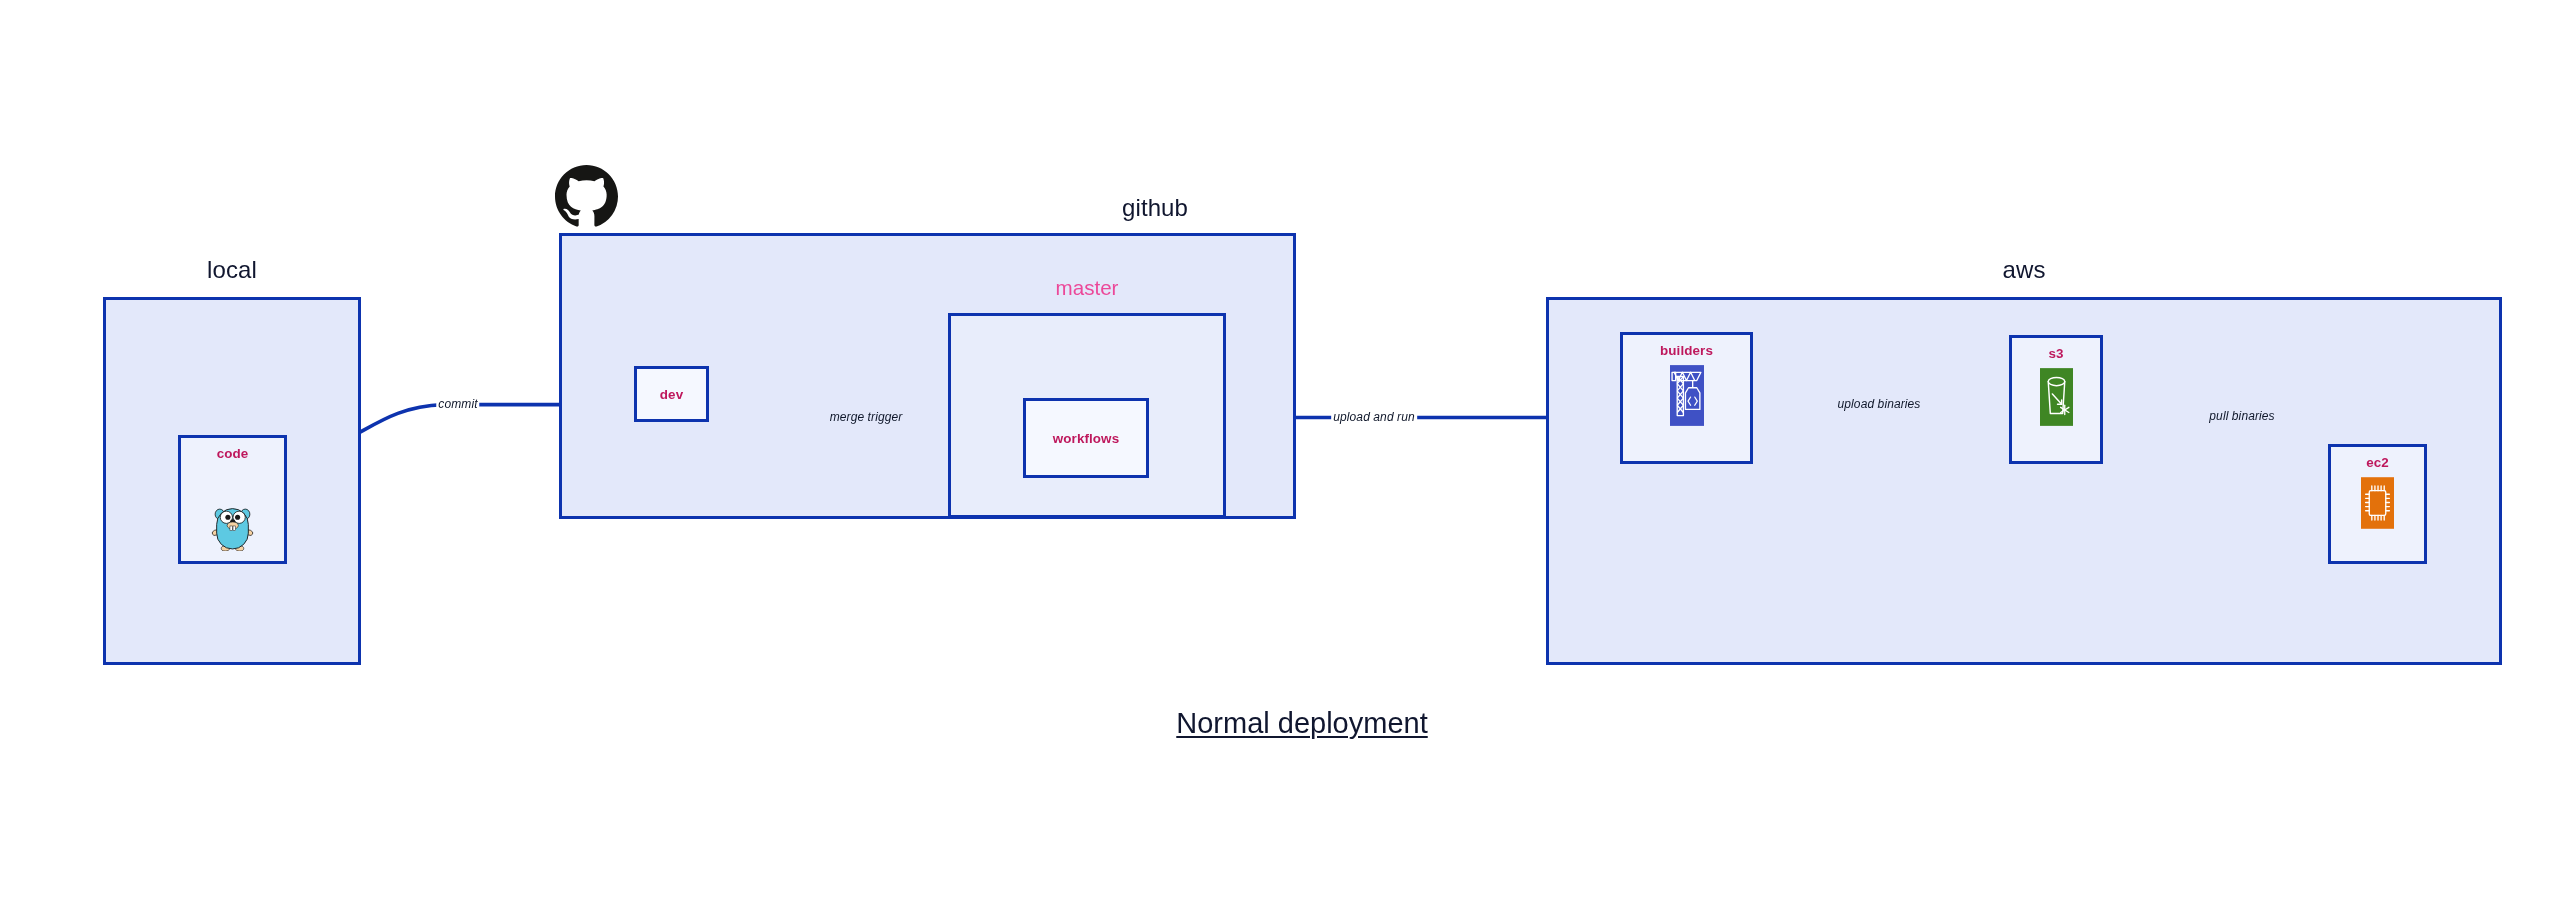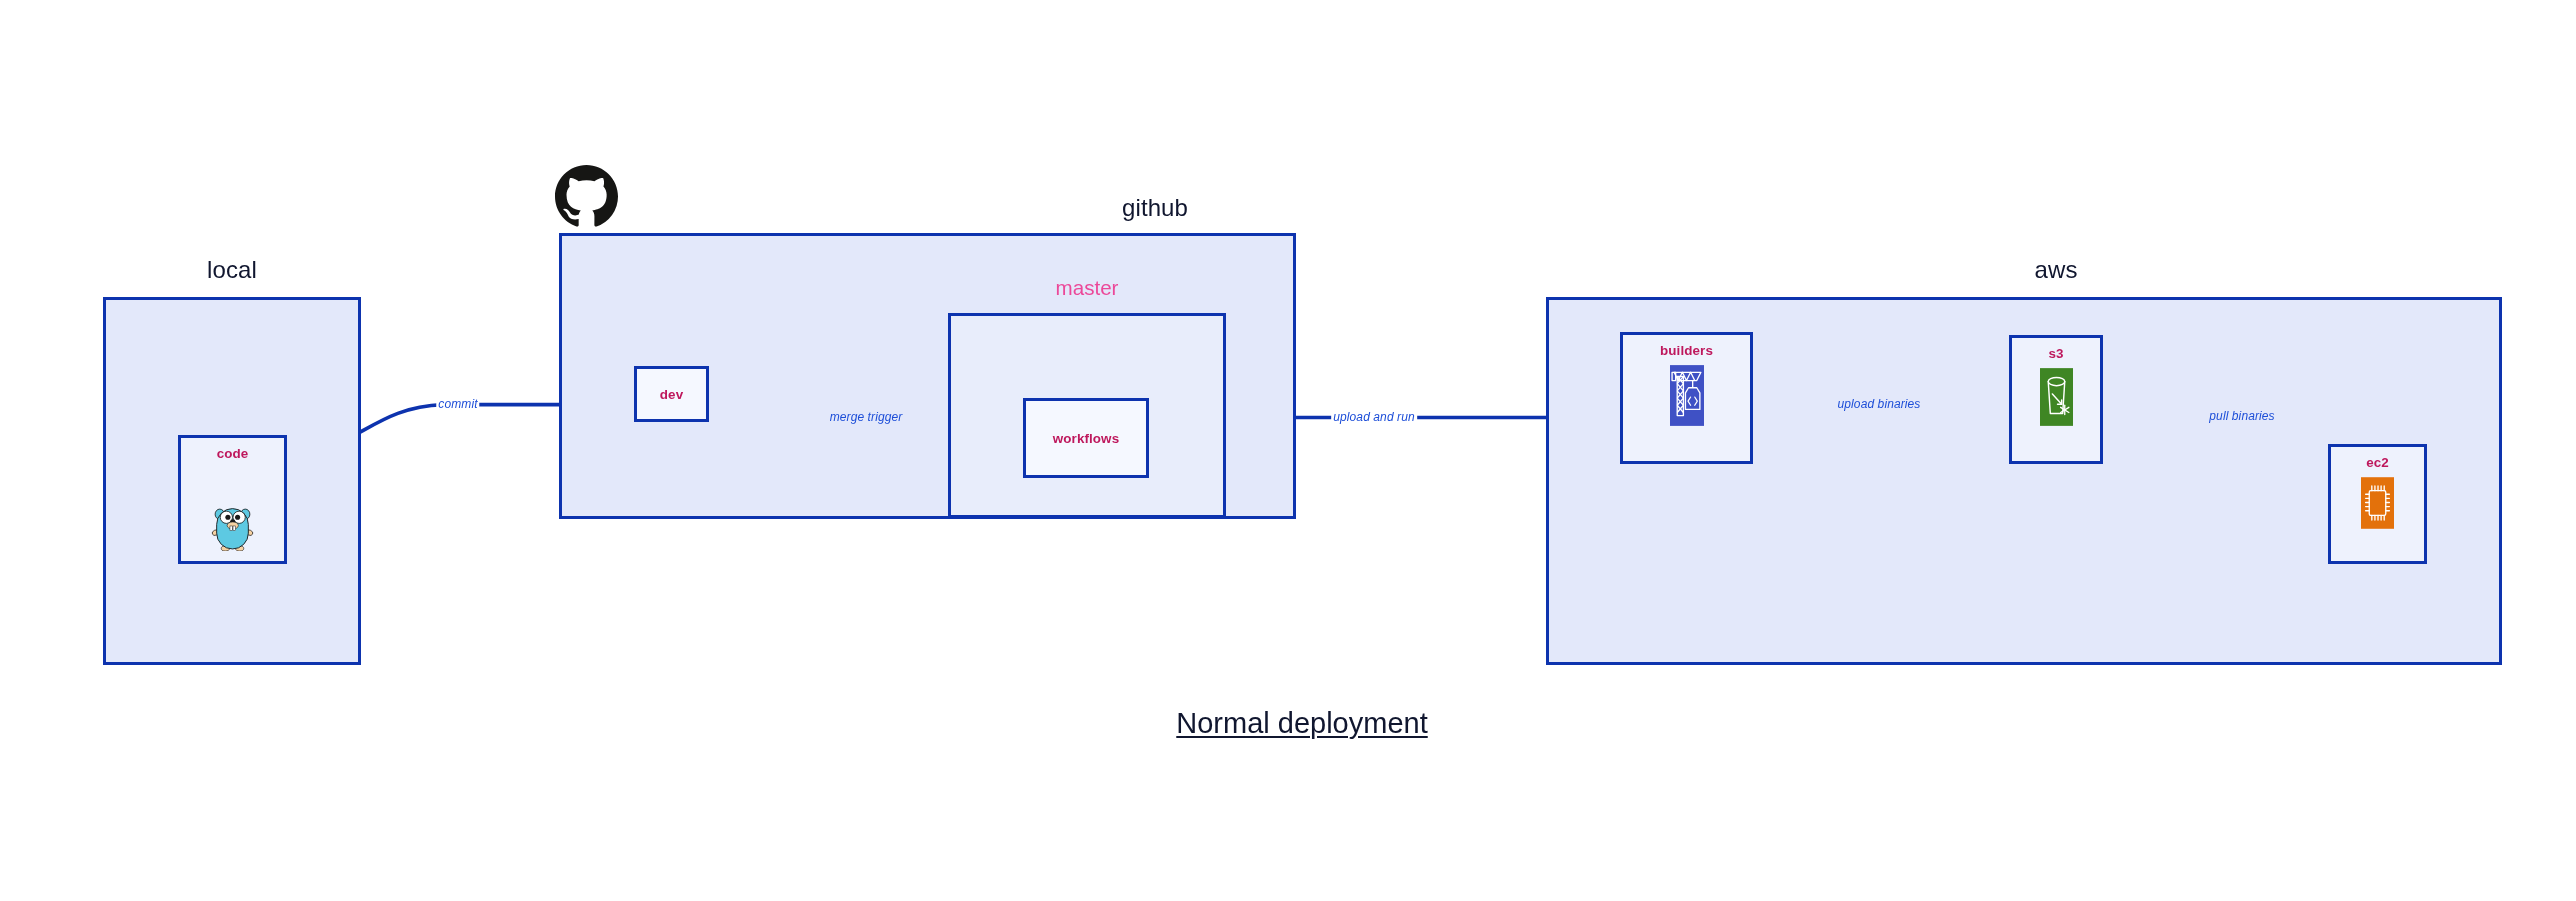--- a/index.html
+++ b/index.html
@@ -84,21 +84,21 @@
     margin-top: 0;
   }
   .node-icon {
     margin-top: 7.2px;
     line-height: 0;
   }
 
   
   .edge-label {
     position: absolute;
-    color: #1d4ed8;
+    color: #0f172a;
     font-size: 12px;
     font-style: italic;
     white-space: nowrap;
     background: transparent;
     transform: translate(-50%, -50%);
     letter-spacing: 0.1px;
   }
   .edge-label.on-white { background: #ffffff; padding: 0 2.1px; }
   .edge-label.on-gh   { background: #e3e8fa; padding: 0 2.1px; }
   .edge-label.on-aws  { background: #e3e8fa; padding: 0 2.1px; }
@@ -215,21 +215,21 @@
   <div class="subgroup-box" style="left:948px; top:313px; width:278px; height:205px;"></div>
 
   <div class="node-box plain" style="left:634px; top:366px; width:75px; height:56px;">
     <span class="node-label">dev</span>
   </div>
 
   <div class="node-box plain" style="left:1023px; top:398px; width:126px; height:80px;">
     <span class="node-label">workflows</span>
   </div>
 
-  <div class="group-label" style="left:2024px; top:256px;margin-left:32px;">aws</div>
+  <div class="group-label" style="left:2024px; top:256px;">aws</div>
 
   <div class="group-box" style="left:1546px; top:297px; width:956px; height:368px;"></div>
 
   <div class="node-box" style="left:1620px; top:332px; width:133px; height:132px;">
     <span class="node-label">builders</span>
     <span class="node-icon">
       <svg width="34" height="61" viewBox="0 0 66 118" xmlns="http://www.w3.org/2000/svg">
         <rect x="0" y="0" width="66" height="118" fill="#3f51c5"></rect>
         <g fill="none" stroke="#ffffff" stroke-width="2.6" stroke-linejoin="round">
 

